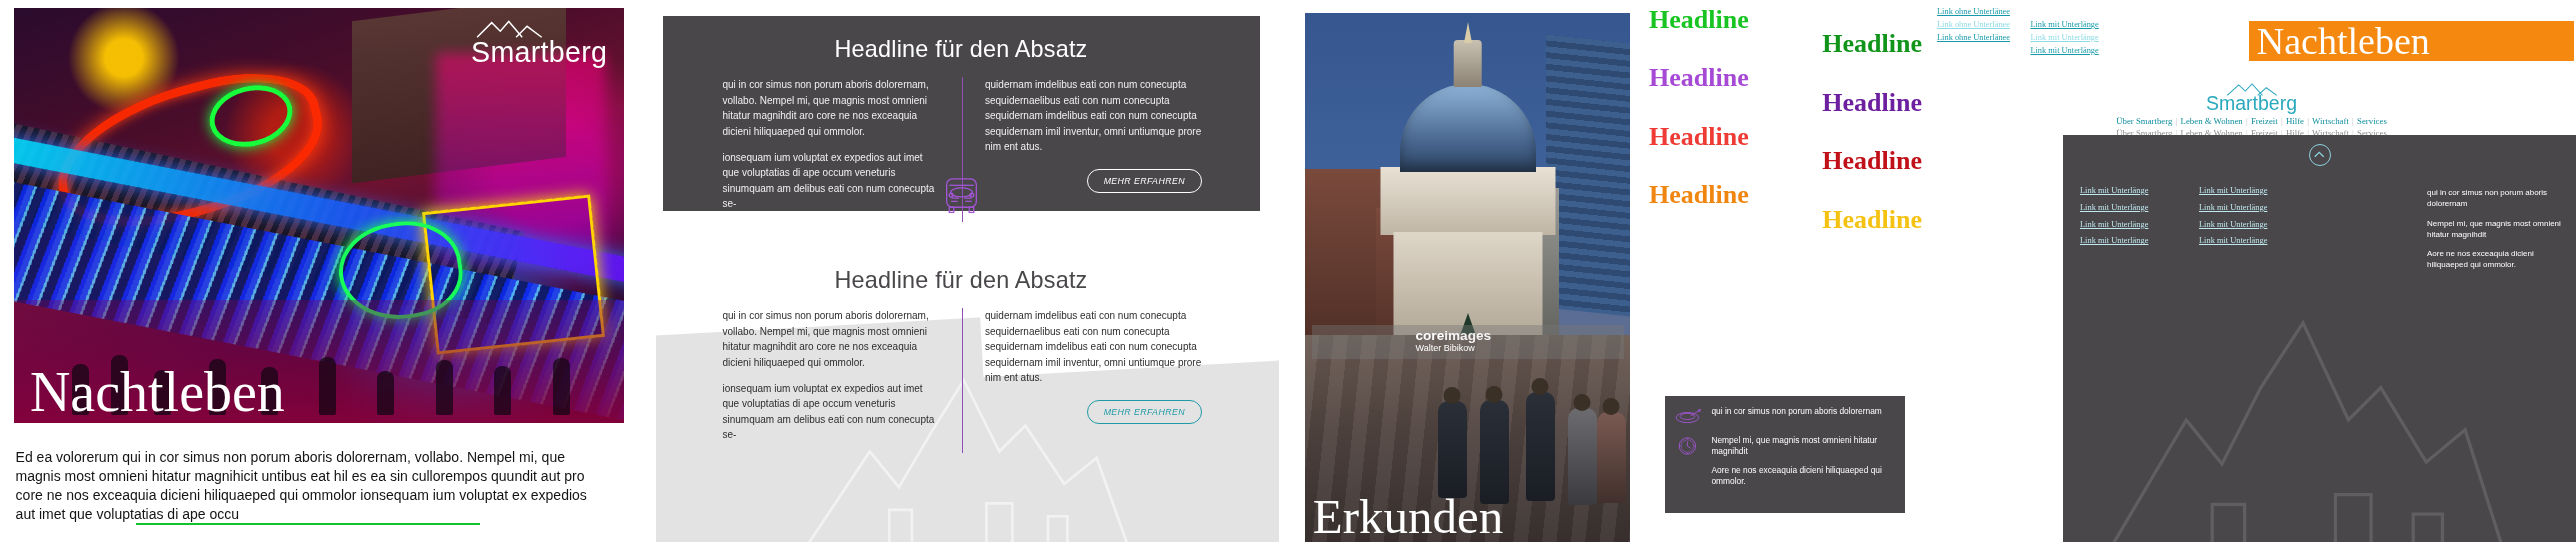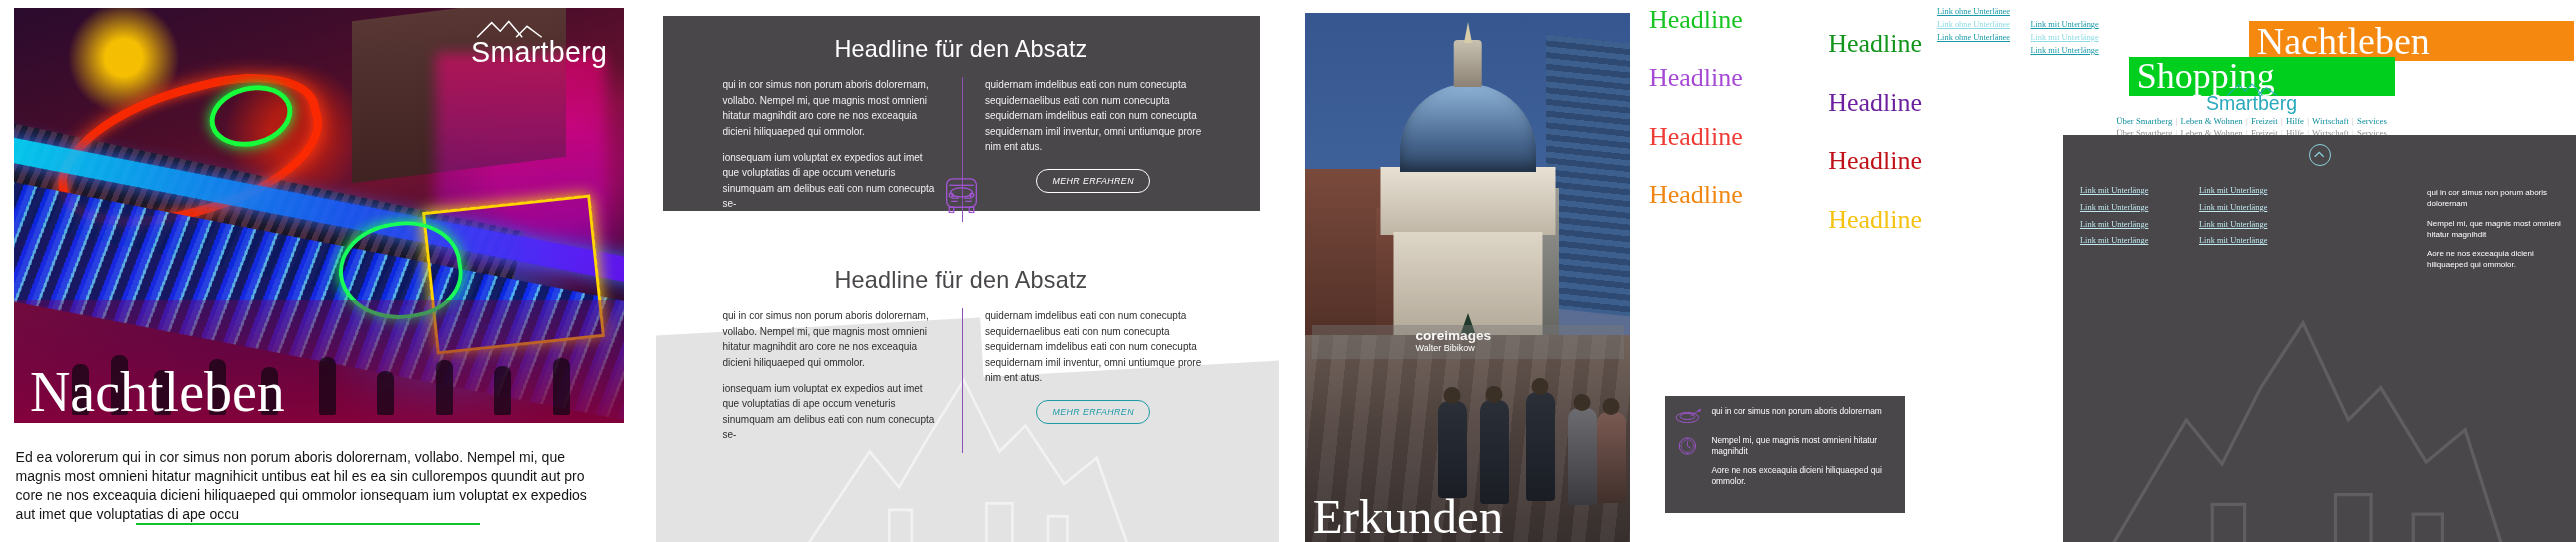--- a/index.html
+++ b/index.html
@@ -132,21 +132,21 @@
   .body-p {
     font-family:"Liberation Sans", sans-serif;
     font-size:10px; line-height:1.55; margin:0 0 10.4px 0; color:#2d2d2d;
   }
   .btn-outline {
     display:inline-block; margin-top:3.9px; padding:5.8px 15.6px 6.5px 15.6px;
     border:1px solid #ffffff; border-radius:14.3px; color:#ffffff;
     font-family:"Liberation Sans", sans-serif; font-style:italic; font-size:8.8px;
     letter-spacing:0.4px;
   }
-  .btn-wrap { text-align:center; margin-top:5.2px; }
+  .btn-wrap { text-align:right; margin-top:5.2px; }
   .card.light .btn-outline { border-color:#1d9aa6; color:#1d9aa6; }
 
   .bus-icon { position:absolute; left:275px; bottom:-3.9px; }
 
   .card.light { top:247px; height:286px; background:transparent; }
   .light-bg {
     position:absolute; left:0; top:295px; width:623px; height:247px; overflow:hidden;
   }
   .light-bg .slab {
     position:absolute; left:-26px; top:23px; width:688px; height:273px;
@@ -221,21 +221,21 @@
   .getty .g1 { position:absolute; left:104px; top:2.6px; font-size:13.6px; }
   .getty .g1 b { font-weight:700; }
   .getty .g1 span { font-weight:700; opacity:.92; }
   .getty .g2 { position:absolute; left:104px; top:18px; font-size:9px; }
   .london-word {
     position:absolute; left:7.8px; bottom:2.6px; color:#ffffff;
     font-family:"Liberation Serif", serif; font-size:49px; line-height:.95; font-weight:400;
   }
 
   
-  #panel-colors { left:1649px; top:0; width:273px; height:363px; }
+  #panel-colors { left:1649px; top:0; width:273px; height:363px;font-weight:bold; }
   .hl {
     font-family:"Liberation Serif", serif; font-size:26px; line-height:.95; white-space:nowrap;
   }
   .hl.r { text-align:right; }
   .hl-pair { margin-bottom:9px; }
 
   
   #panel-features { left:1665px; top:396px; width:240px; height:117px; background:#4a474b; }
   .feat-row { display:flex; align-items:flex-start; gap:9px; padding:0 10.4px; }
   .feat-text {
@@ -505,23 +505,20 @@
     </div>
     <div class="lk-row">
       <span class="lk-col"></span>
       <span class="lk-col"><a class="lk" style="color:#179aa8">Link mit Unterlänge</a></span>
     </div>
   </section>
 
   <div class="abs" id="banner-orange">
     <div class="banner-word">Nachtleben</div>
   </div>
-  <div class="abs" id="banner-green">
-    <div class="banner-word">Shopping</div>
-  </div>
 
   <section class="abs" id="panel-nav">
     <div class="nav-logo">
       <svg width="71" height="14.3" viewBox="0 0 120 30" style="position:absolute;left:50%;top:-10.4px;transform:translateX(-50%);">
         <path d="M8 28 L32 6 L46 19 L60 4 L82 28" fill="none" stroke="#2aa9bd" stroke-width="2.2"></path>
         <path d="M72 28 L90 12 L112 28" fill="none" stroke="#2aa9bd" stroke-width="2.2"></path>
       </svg>
       <span>Smartberg</span>
     </div>
     <div class="nav-row teal">

